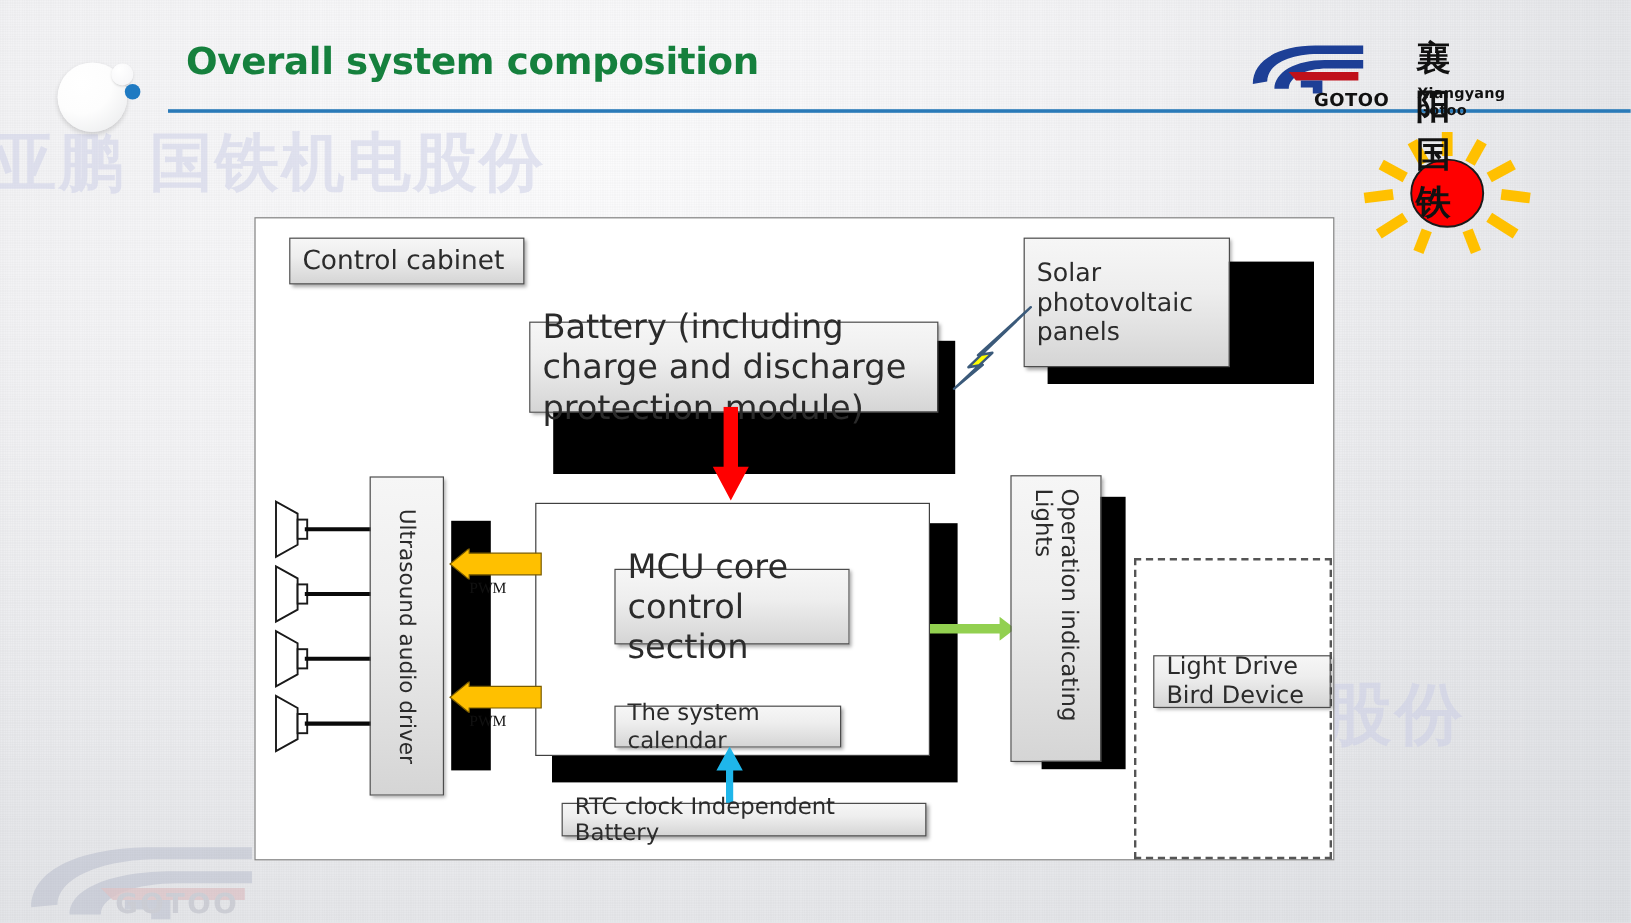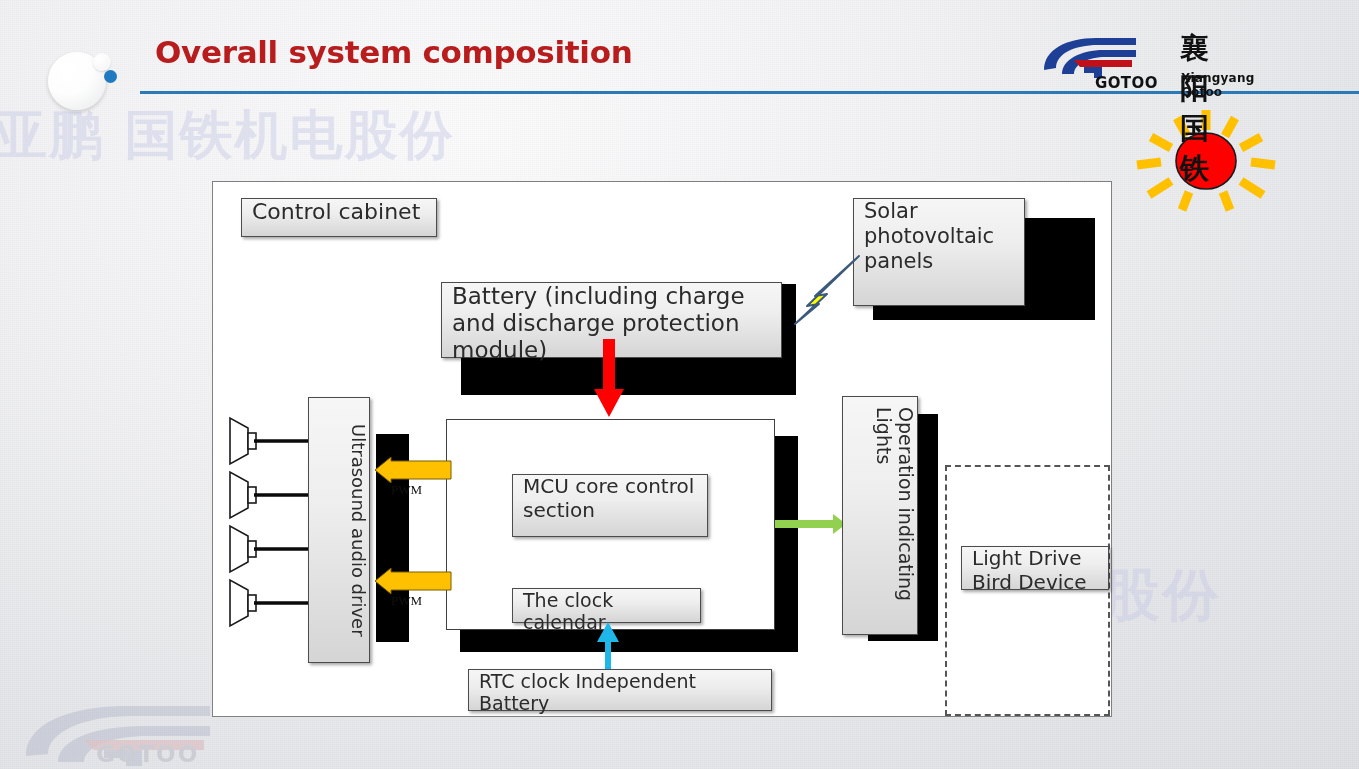--- a/index.html
+++ b/index.html
@@ -62,21 +62,21 @@
     background: radial-gradient(circle at 34% 30%, #ffffff 0%, #f4f4f6 100%);
     box-shadow: 0 1px 2px rgba(0,0,0,.14);
   }
   .hc-blue {
     position: absolute; left: 104px; top: 70px; width: 13px; height: 13px;
     border-radius: 50%; background: #1f7ac2;
   }
 
   #page-title {
     position: absolute; left: 155px; top: 34px;
-    font-size: 31px; font-weight: bold; color: #b91c1c;
+    font-size: 31px; font-weight: bold; color: #15803d;
     letter-spacing: -.3px; z-index: 6;
     font-family: "DejaVu Sans", sans-serif;
   }
   #title-rule {
     position: absolute; left: 140px; top: 91px; width: 1219px; height: 3px;
     background: #2a7ab8; z-index: 6;
   }
 
   
   #brand { position: absolute; left: 1040px; top: 28px; z-index: 6; }
@@ -123,20 +123,21 @@
 
   
   .gbox {
     position: absolute;
     background: linear-gradient(to bottom, #f6f6f6 0%, #eeeeee 40%, #d5d5d5 100%);
     border: 1px solid #4c4c4c;
     box-shadow: 2px 2px 3px rgba(0,0,0,.35);
     box-sizing: border-box;
     color: #2b2b2b;
     display: flex;
+    align-items: center;
     font-family: "DejaVu Sans", sans-serif;
   }
   .gbox .txt { padding: 0 10px; line-height: 1.18; }
 
   .whitebox {
     position: absolute;
     background: #ffffff;
     border: 1px solid #404040;
     box-sizing: border-box;
   }
@@ -266,49 +267,49 @@
 
     <svg style="position:absolute; left:160px; top:386px;" width="80" height="26" viewBox="0 0 80 26">
       <path d="M78 4 L18 4 L18 0 L2 13 L18 26 L18 22 L78 22 Z" fill="#ffc000" stroke="#7a5c00" stroke-width="1"></path>
     </svg>
     <div class="pwm-label" style="left:178px; top:411px;">PWM</div>
 
     <div class="gbox" style="left:28px; top:16px; width:196px; height:39px; font-size:22px;">
       <span class="txt">Control cabinet</span>
     </div>
 
-    <div class="gbox" style="left:228px; top:100px; width:341px; height:76px; font-size:23px;">
+    <div class="gbox" style="left:228px; top:86px; width:341px; height:76px; font-size:28px;">
       <span class="txt">Battery (including charge and discharge protection module)</span>
     </div>
 
     <div class="gbox" style="left:640px; top:16px; width:172px; height:108px; font-size:21px;">
       <span class="txt">Solar photovoltaic panels</span>
     </div>
 
     <svg style="position:absolute; left:570px; top:72px;" width="82" height="86" viewBox="0 0 82 86">
       <path d="M76 2 L32 42 L44 40 L12 70 L36 50 L24 52 Z" fill="#ffff00" stroke="#3b5a7a" stroke-width="2" stroke-linejoin="round"></path>
     </svg>
 
     <svg style="position:absolute; left:380px; top:157px;" width="32" height="80" viewBox="0 0 32 80">
       <path d="M10 0 L22 0 L22 50 L31 50 L16 78 L1 50 L10 50 Z" fill="#ff0000"></path>
     </svg>
 
-    <div class="gbox" style="left:299px; top:292px; width:196px; height:63px; font-size:20px;">
+    <div class="gbox" style="left:299px; top:292px; width:196px; height:63px; font-size:28px;">
       <span class="txt">MCU core control section</span>
     </div>
 
     <div class="gbox" style="left:299px; top:406px; width:189px; height:35px; font-size:19px;">
-      <span class="txt">The clock calendar</span>
+      <span class="txt">The system calendar</span>
     </div>
 
     <svg style="position:absolute; left:382px; top:438px;" width="26" height="60" viewBox="0 0 26 60">
       <path d="M10 58 L16 58 L16 22 L24 22 L13 2 L2 22 L10 22 Z" fill="#1fb6ea"></path>
     </svg>
 
-    <div class="gbox" style="left:255px; top:487px; width:304px; height:42px; font-size:19px;">
+    <div class="gbox" style="left:255px; top:487px; width:304px; height:28px; font-size:19px;">
       <span class="txt">RTC clock Independent Battery</span>
     </div>
 
     <svg style="position:absolute; left:562px; top:332px;" width="72" height="20" viewBox="0 0 72 20">
       <path d="M0 6 L58 6 L58 0 L71 10 L58 20 L58 14 L0 14 Z" fill="#92d050"></path>
     </svg>
 
     <div class="gbox vbox" style="left:629px; top:214px; width:76px; height:239px; font-size:19px; justify-content:flex-start;">
       <span class="txt">Operation indicating Lights</span>
     </div>

